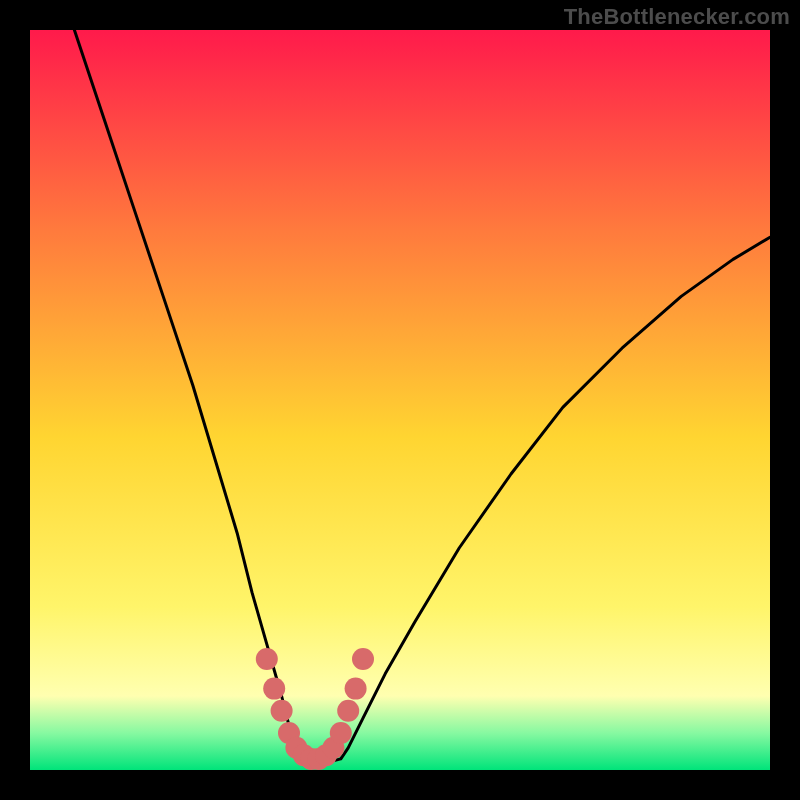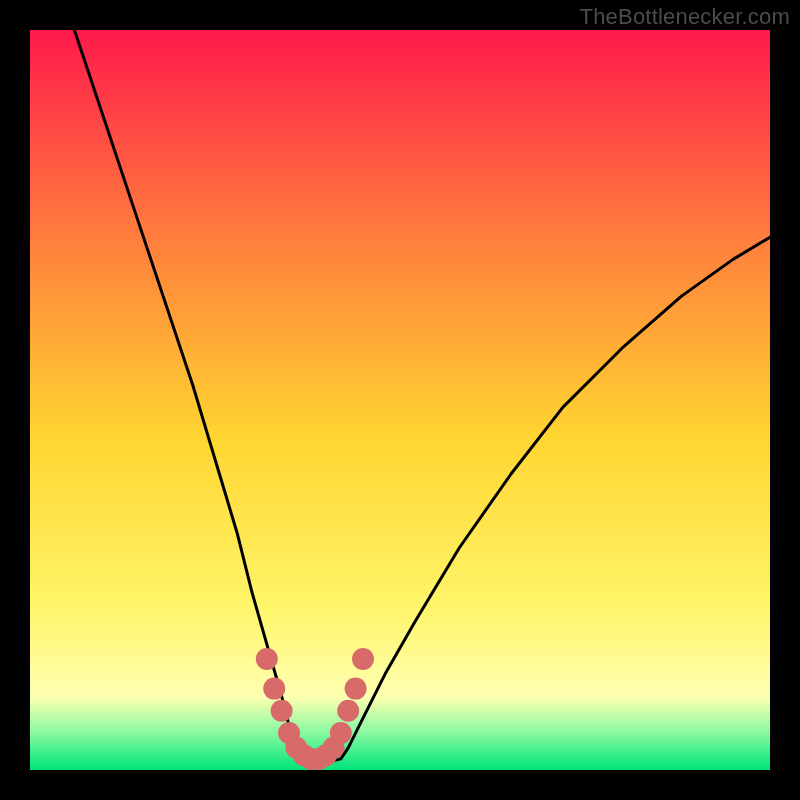--- a/index.html
+++ b/index.html
@@ -16,21 +16,21 @@
     width: 800px;
     height: 800px;
     background: #000;
   }
   .watermark {
     position: absolute;
     top: 4px;
     right: 10px;
     color: #4c4c4c;
     font-size: 22px;
-    font-weight: 400;
+    font-weight: 700;
     letter-spacing: 0.2px;
     z-index: 20;
     user-select: none;
   }
   svg.chart {
     position: absolute;
     left: 30px;
     top: 30px;
     width: 740px;
     height: 740px;

